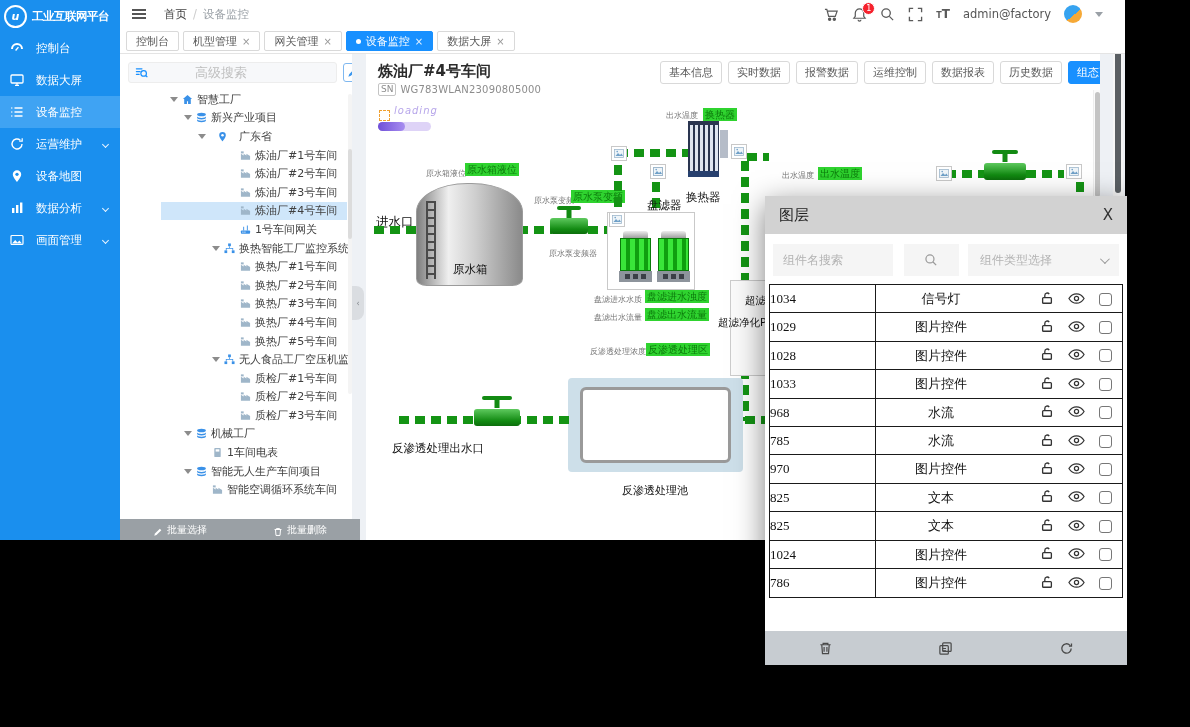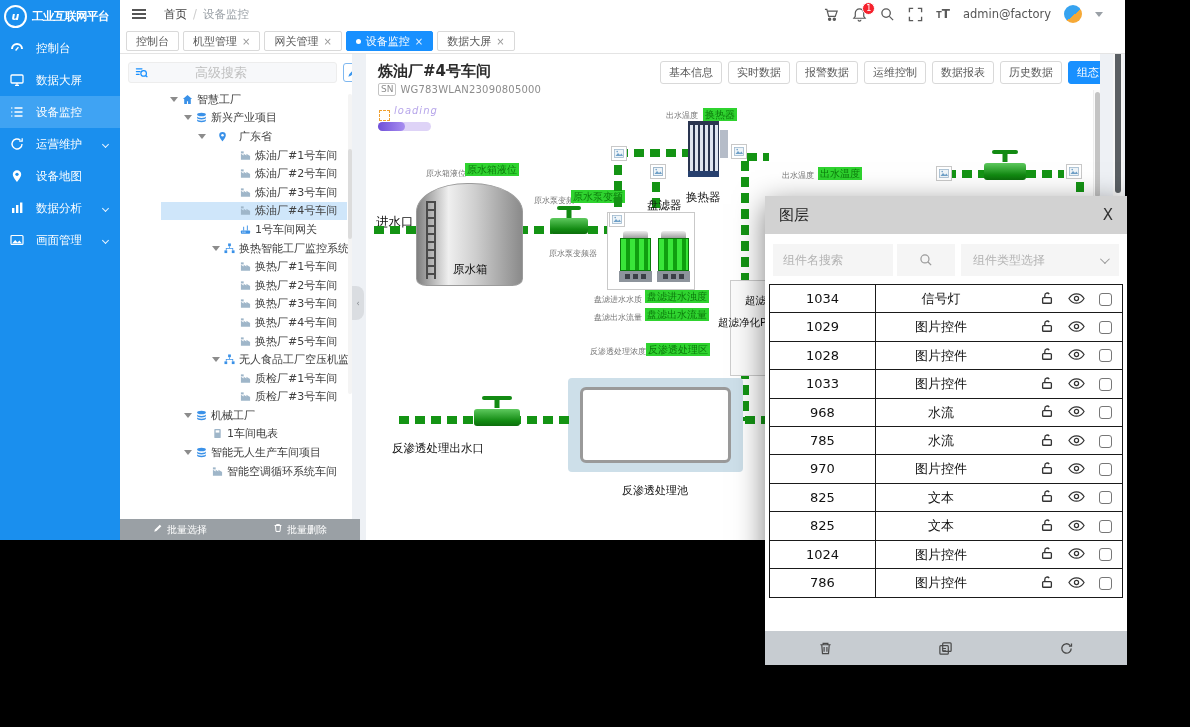--- a/index.html
+++ b/index.html
@@ -55,21 +55,21 @@
   .trow { height:18.6px; display:flex; align-items:center; font-size:11px; color:#404040; white-space:nowrap; cursor:pointer;margin-left:41px; }
   .trow.sel { background:#cfe6fa; }
   .l0 { padding-left:9px; } .l1 { padding-left:23px; } .l2 { padding-left:37px;gap:7px; } .l3 { padding-left:51px; }
   .l4 { padding-left:79px; } .l2leaf { padding-left:51px; }
   .caret { width:0; height:0; border:4px solid transparent; border-top:5px solid #8c8c8c; margin:4px 4px 0 0; }
   .ticon { display:flex; align-items:center; margin-right:4px; }
   .tree-scroll { position:absolute; right:0; top:40px; width:4px; height:300px; background:#f4f4f4; border-radius:2px; }
   .tree-scroll .thumb { position:absolute; top:55px; left:0; width:4px; height:90px; background:#dcdcdc; border-radius:2px; }
   .collapse-handle { position:absolute; left:352px; top:286px; width:12px; height:34px; background:#dadde1; border-radius:0 8px 8px 0; color:#8a8f94; font-size:9px; display:flex; align-items:center; justify-content:center; z-index:2; cursor:pointer; }
   .tree-footer { position:absolute; left:120px; top:519px; width:240px; height:21px; background:#9aa0a5; color:#fff; display:flex; align-items:center; justify-content:space-around; font-size:10px; z-index:4; }
-  .tfoot-item { display:flex; align-items:flex-start; gap:4px; cursor:pointer; }
+  .tfoot-item { display:flex; align-items:flex-end; gap:4px; cursor:pointer; }
 
   
   .canvas-card { position:absolute; left:366px; top:54px; width:734px; height:486px; background:#fff; overflow:hidden; z-index:1; }
   .cv-title { position:absolute; left:12px; top:8px; font-size:15px; font-weight:bold; color:#2b2b2b; }
   .sn-row { position:absolute; left:12px; top:29px; display:flex; align-items:center; gap:4px; }
   .sn-tag { border:1px solid #c4c4c4; color:#8c8c8c; font-size:9px; line-height:11px; padding:0 2px; border-radius:2px; }
   .sn-val { font-size:10px; color:#8c8c8c; letter-spacing:.2px; }
   .cv-btns { position:absolute; left:294px; top:7px; display:flex; gap:6px; align-items:center; }
   .tbtn { border:1px solid #d9d9d9; background:#fff; color:#595959; font-size:11px; padding:3px 8px; border-radius:3px; white-space:nowrap; font-family:inherit; cursor:pointer; }
   .tbtn.active { background:#1890ff; border-color:#1890ff; color:#fff; }
@@ -107,30 +107,30 @@
   .pool-in { position:absolute; left:12px; top:9px; width:151px; height:76px; background:#fff; border:3px solid #9a9a9a; border-radius:6px; }
 
   
   .win-scroll { position:absolute; left:1113px; top:0; width:10px; height:540px; background:#f6f6f6; }
   .win-thumb { position:absolute; left:1115px; top:3px; width:6px; height:190px; background:#5a5f63; border-radius:3px; }
 
   
   .layers-panel { position:absolute; left:765px; top:196px; width:362px; height:469px; background:#fff; box-shadow:0 8px 28px rgba(0,0,0,.5); z-index:50; }
   .lp-header { height:38px; background:#d2d2d2; display:flex; align-items:center; padding:0 14px; font-size:15px; color:#222; }
   .lp-close { margin-left:auto; font-size:15px; color:#333; cursor:pointer; }
-  .lp-filter { display:flex; align-items:center; margin:10px 8px 0 8px; gap:2px; }
+  .lp-filter { display:flex; align-items:center; margin:10px 8px 0 8px; gap:9px; }
   .lp-input { width:120px; height:32px; background:#f5f5f5; border:none; outline:none; font-size:12px; color:#666; padding:0 10px; font-family:inherit; }
   .lp-input::placeholder { color:#b3b3b3; }
   .lp-search-btn { width:58px; height:32px; background:#f5f5f5; border:none; margin-left:2px; display:flex; align-items:center; justify-content:center; cursor:pointer; }
   .lp-select { margin-left:auto; width:158px; height:32px; background:#f5f5f5; display:flex; align-items:center; justify-content:space-between; padding:0 12px; font-size:12px; color:#b3b3b3; cursor:pointer; }
   .sel-chev { width:7px; height:7px; border-right:1.5px solid #999; border-bottom:1.5px solid #999; transform:rotate(45deg) translateY(-2px); }
   .lp-table { margin:8px 4px 0 4px; }
   .lrow { height:30px; display:flex; align-items:center; border:1.6px solid #1a1a1a; margin-top:-1.6px; background:#fff; }
   .lrow:first-child { margin-top:0; }
-  .lcell-id { width:106px; text-align:center; font-size:13px; color:#111; border-right:1.6px solid #1a1a1a; line-height:27px; height:100%; }
+  .lcell-id { width:106px; font-size:13px; color:#111; border-right:1.6px solid #1a1a1a; line-height:27px; height:100%;font-family:Liberation Serif, serif; }
   .lcell-type { width:130px; text-align:center; font-size:13px; color:#111; }
   .licons { margin-left:auto; display:flex; align-items:center; gap:14px; padding-right:10px; }
   .cbx { width:13px; height:13px; border:1.5px solid #777; border-radius:3px; background:#fff; cursor:pointer; }
   .lp-footer { position:absolute; left:0; right:0; bottom:0; height:34px; background:#c7ccd1; display:flex; align-items:center; justify-content:space-around; }
   .lp-footer span { display:flex; cursor:pointer; }
 </style>
 </head>
 <body>
 
 <div class="app">
@@ -439,20 +439,29 @@
           <span>无人食品工厂空压机监控系统</span>
         </div>
       <div class="trow l4">
           <span class="ticon">
             <svg width="11" height="11" viewBox="0 0 12 12" fill="#9fb6c9">
               <path d="M1 10.5V4l3 2V4l3 2V4l4 2.5v4z"></path>
               <rect x="1" y="1.5" width="3" height="2.2"></rect>
             </svg>
           </span>
           <span>质检厂#1号车间</span>
+        </div>
+      <div class="trow l4">
+          <span class="ticon">
+            <svg width="11" height="11" viewBox="0 0 12 12" fill="#9fb6c9">
+              <path d="M1 10.5V4l3 2V4l3 2V4l4 2.5v4z"></path>
+              <rect x="1" y="1.5" width="3" height="2.2"></rect>
+            </svg>
+          </span>
+          <span>质检厂#2号车间</span>
         </div>
       <div class="trow l4">
           <span class="ticon">
             <svg width="11" height="11" viewBox="0 0 12 12" fill="#9fb6c9">
               <path d="M1 10.5V4l3 2V4l3 2V4l4 2.5v4z"></path>
               <rect x="1" y="1.5" width="3" height="2.2"></rect>
             </svg>
           </span>
           <span>质检厂#3号车间</span>
         </div>

